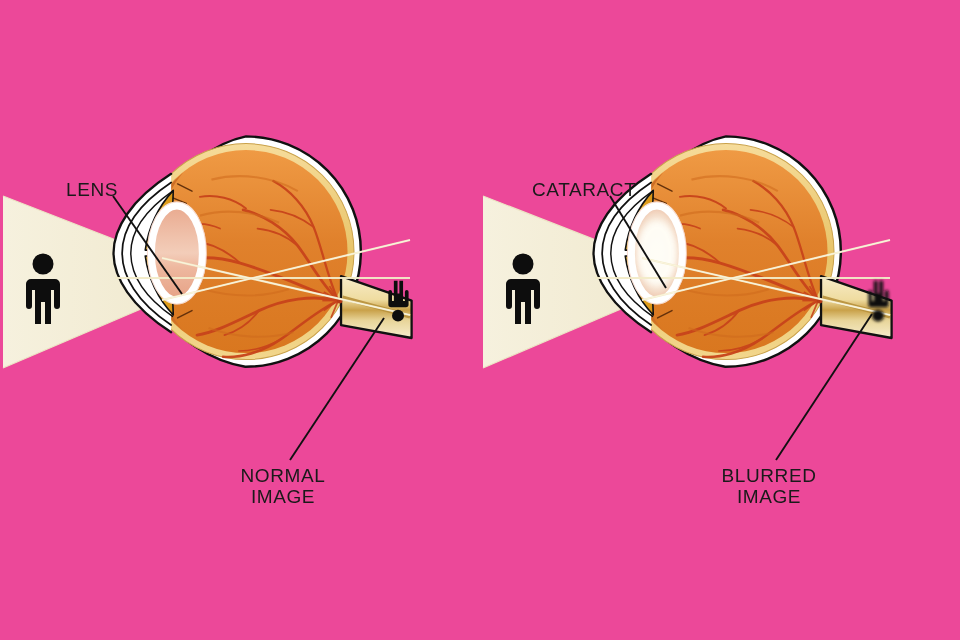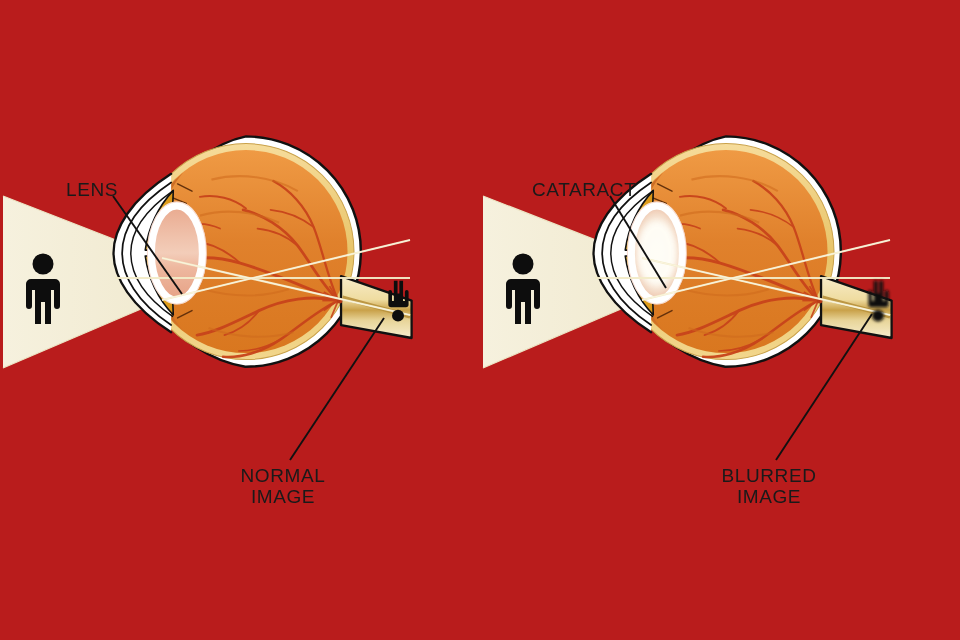--- a/index.html
+++ b/index.html
@@ -1,18 +1,18 @@
 <!DOCTYPE html>
 <html><head>
 <meta charset="utf-8">
 <style>
   html,body{margin:0;padding:0;background:#fff;}
   body{width:960px;height:640px;overflow:hidden;
        font-family:"Liberation Sans",sans-serif;}
-  #stage{position:relative;width:960px;height:640px;background:#b91c1c;}
+  #stage{position:relative;width:960px;height:640px;background:#ec4899;}
   svg{display:block;}
   .lbl{font-family:"Liberation Sans",sans-serif;fill:#1a1a1a;font-size:19px;letter-spacing:.6px;}
   .lbl-c{text-anchor:middle;}
 </style>
 </head>
 <body>
 
 <div id="stage">
 <svg width="960" height="640" viewBox="0 0 960 640" xmlns="http://www.w3.org/2000/svg">
 

